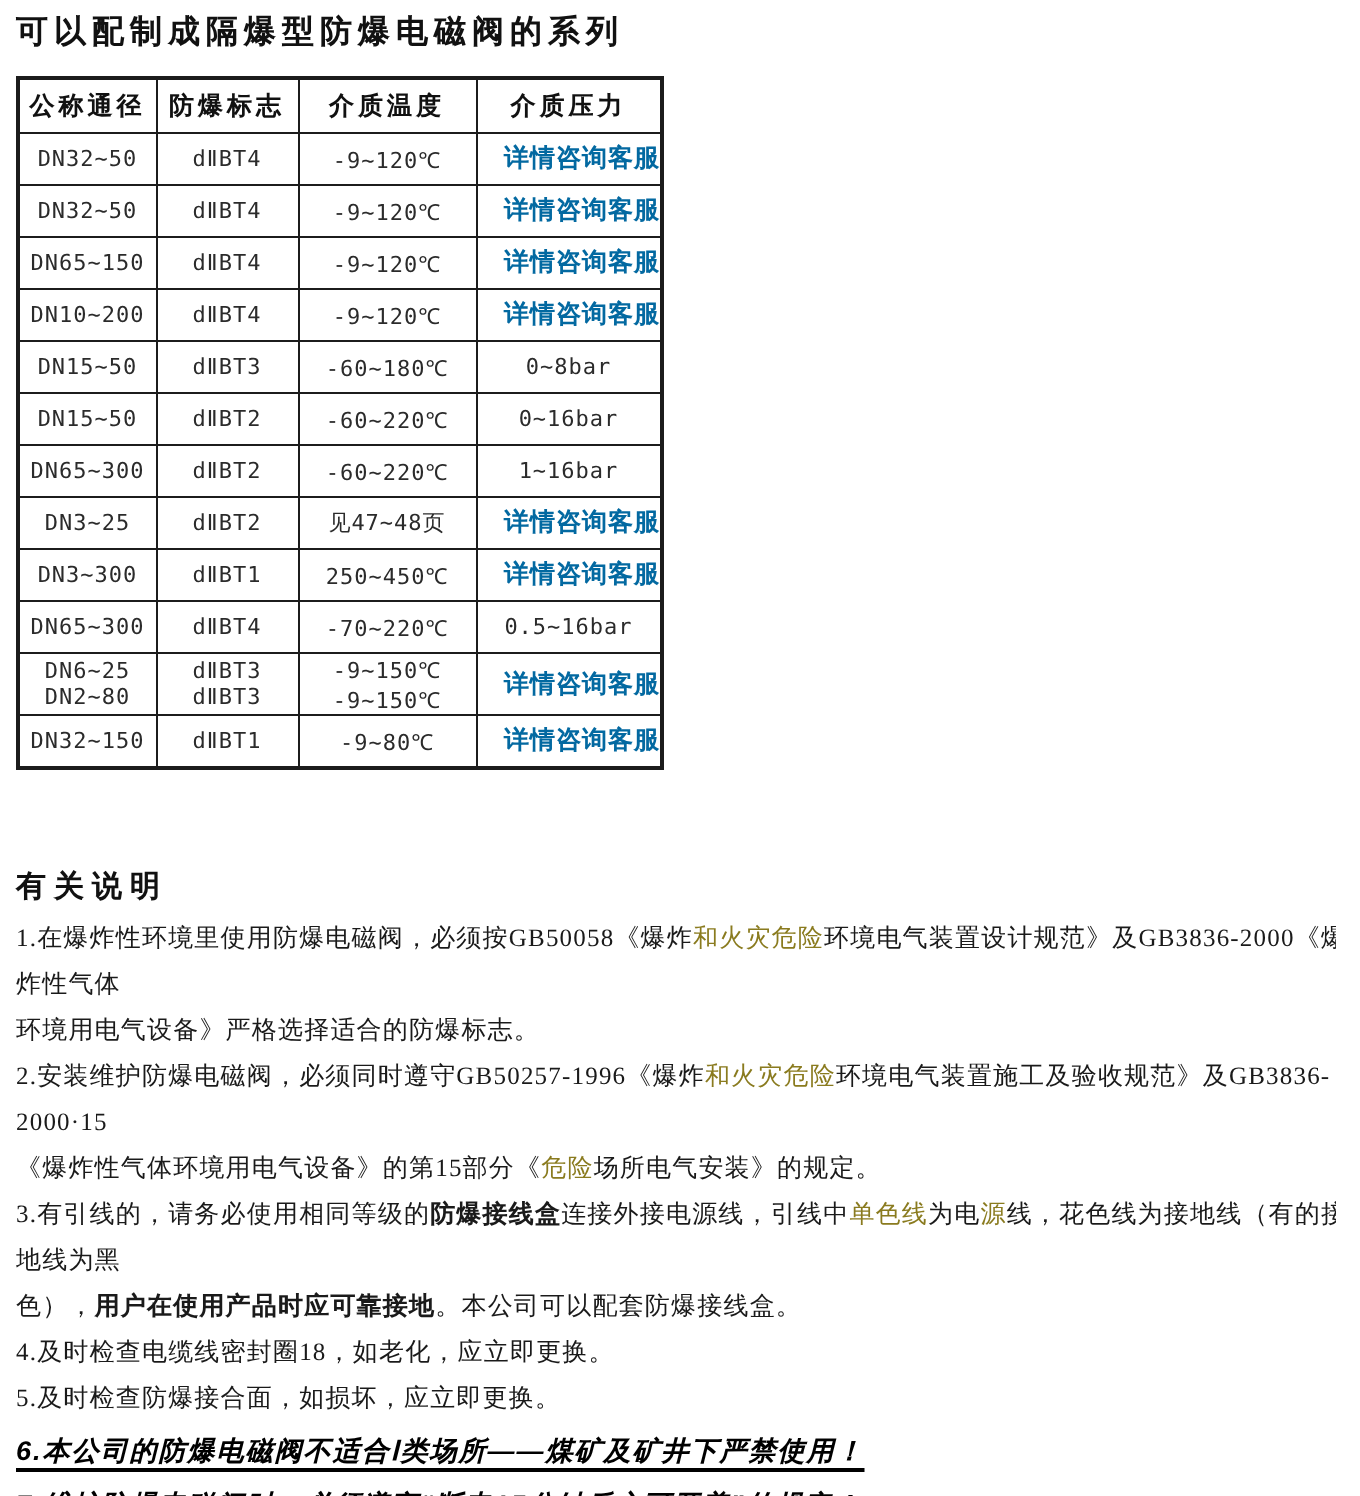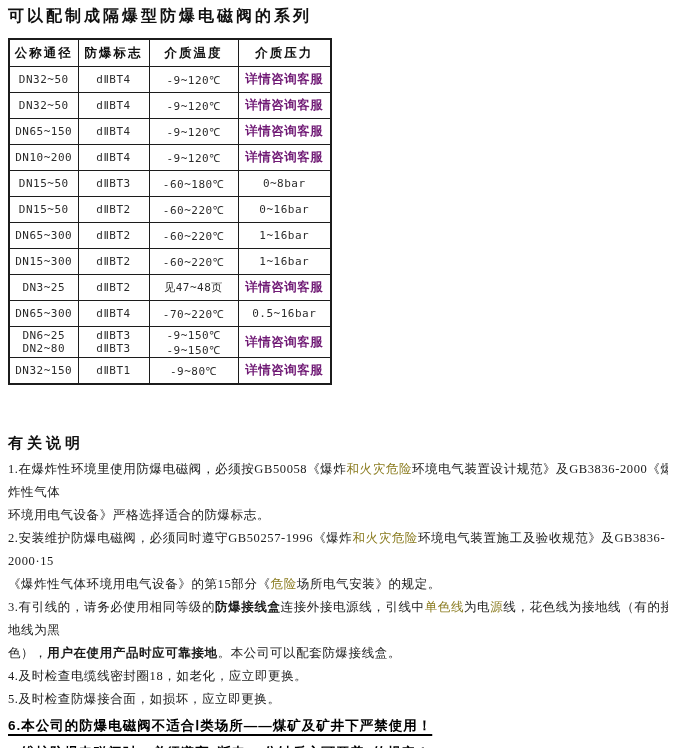--- a/index.html
+++ b/index.html
@@ -8,28 +8,28 @@
   .page-title{position:absolute;left:8px;top:6px;margin:0;font-family:"Liberation Sans",sans-serif;
         font-size:16px;font-weight:bold;letter-spacing:3px;color:#111;}
   table.spec{position:absolute;left:8px;top:38px;border-collapse:collapse;table-layout:fixed;
         width:322px;border:2px solid #1c1c1c;}
   table.spec th,table.spec td{border:1px solid #1c1c1c;text-align:center;vertical-align:middle;padding:0;}
   table.spec th{height:26px;font-family:"Liberation Sans",sans-serif;font-weight:bold;
         font-size:12.5px;letter-spacing:2px;color:#111;}
   table.spec td{height:25px;font-size:11px;letter-spacing:0.5px;color:#2b2b2b;
         font-family:"DejaVu Sans Mono","Liberation Serif",serif;}
   table.spec td.bold{font-family:"Liberation Sans",sans-serif;font-weight:bold;font-size:12.5px;
-        letter-spacing:0.5px;color:#701a75;}
+        letter-spacing:0.5px;color:#0369a1;text-align:right;}
   .notes-title{position:absolute;left:8px;top:434px;margin:0;font-family:"Liberation Sans",sans-serif;
         font-size:15px;font-weight:bold;letter-spacing:4px;color:#111;}
   .notes{position:absolute;left:8px;top:458px;width:666px;}
   .note{margin:0;font-size:12.5px;line-height:23px;letter-spacing:0.6px;color:#1a1a1a;}
   .note.strong{font-family:"Liberation Sans",sans-serif;font-weight:bold;font-size:13.5px;
         line-height:25px;letter-spacing:1px;color:#000;text-decoration:underline;
-        text-decoration-thickness:1.5px;text-underline-offset:4px;margin-top:2px;}
+        text-decoration-thickness:1.5px;text-underline-offset:4px;margin-top:2px;font-style:italic;}
   .seg-b{font-family:"Liberation Sans",sans-serif;font-weight:bold;}
   .watermark{position:absolute;right:6px;bottom:4px;display:flex;align-items:center;gap:4px;
         pointer-events:none;}
   .wm-text{font-family:"Liberation Sans",sans-serif;font-weight:bold;font-size:33px;letter-spacing:1px;}
 </style>
 </head>
 <body>
 
 <div class="page">
 
@@ -87,29 +87,29 @@
           <td>-60~220℃</td>
           <td>0~16bar</td>
         </tr>
         <tr>
           <td>DN65~300</td>
           <td>dⅡBT2</td>
           <td>-60~220℃</td>
           <td>1~16bar</td>
         </tr>
         <tr>
-          <td>DN15~300</td>
-          <td>dⅡBT2</td>
-          <td>-60~220℃</td>
-          <td>1~16bar</td>
-        </tr>
-        <tr>
           <td>DN3~25</td>
           <td>dⅡBT2</td>
           <td>见47~48页</td>
+          <td class="bold">详情咨询客服</td>
+        </tr>
+        <tr>
+          <td>DN3~300</td>
+          <td>dⅡBT1</td>
+          <td>250~450℃</td>
           <td class="bold">详情咨询客服</td>
         </tr>
         <tr>
           <td>DN65~300</td>
           <td>dⅡBT4</td>
           <td>-70~220℃</td>
           <td>0.5~16bar</td>
         </tr>
         <tr>
           <td>DN6~25<br>DN2~80</td>

